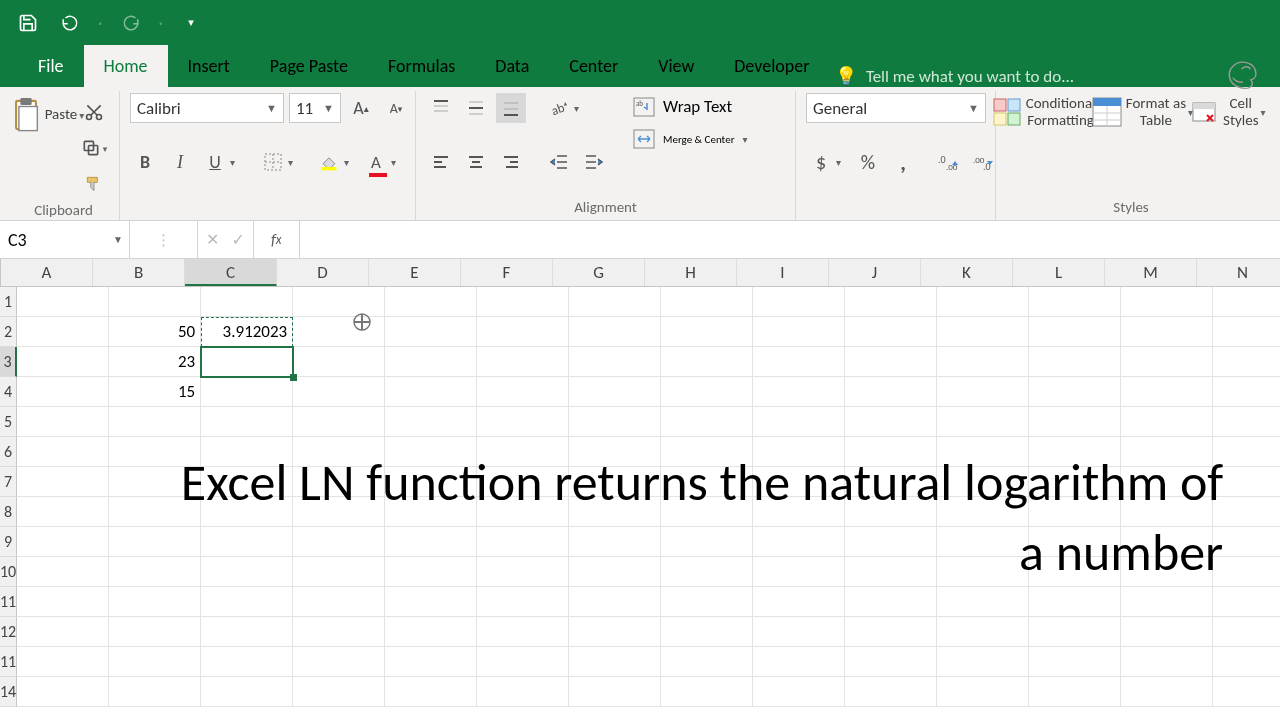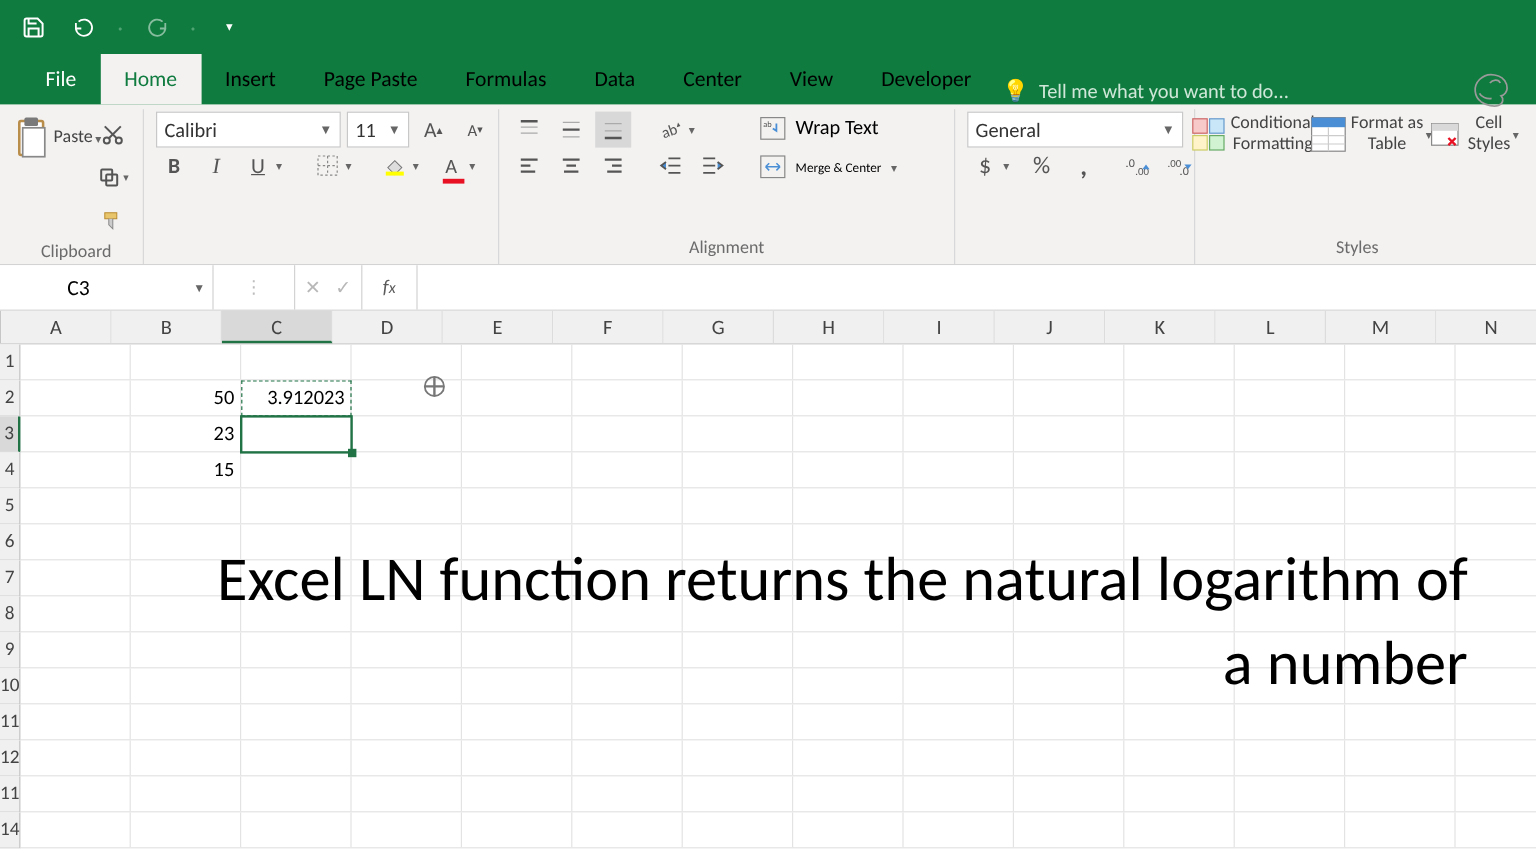--- a/index.html
+++ b/index.html
@@ -30,25 +30,25 @@
 .btn-lg { display: flex; flex-direction: row; align-items: center; justify-content: center; gap: 2px; padding: 2px 6px; min-width: 50px; }
 .btn-lg .lbl { font-size: 15px; color: #444; text-align: center; line-height: 1.15; }
 .icon { display: flex; align-items: center; justify-content: center; }
 .ctrl-row { display: flex; align-items: center; gap: 5px; }
 .combo { height: 30px; border: 1px solid #c8c8c8; background: #fff; display: flex; align-items: center; padding: 0 6px; font-size: 17px; color: #333; }
 .combo .arrow { margin-left: auto; color: #666; font-size: 11px; }
 .sm-btn { width: 30px; height: 30px; display: flex; align-items: center; justify-content: center; color: #555; font-size: 15px; }
 .split-btn { display: flex; align-items: center; }
 .split-btn .arrow { width: 12px; font-size: 10px; color: #666; }
 
-.font-col { display: flex; flex-direction: column; gap: 0; }
+.font-col { display: flex; flex-direction: column; gap: 24px; }
 
 
 .formula-bar { height: 38px; border-bottom: 1px solid #d3d3d3; display: flex; align-items: stretch; background: #fff; }
-.namebox { width: 130px; border-right: 1px solid #d3d3d3; display: flex; align-items: center; padding: 0 8px; font-size: 18px; position: relative; margin-left: 48px; }
+.namebox { width: 130px; border-right: 1px solid #d3d3d3; display: flex; align-items: center; padding: 0 8px; font-size: 18px; position: relative; }
 .namebox .arrow { position: absolute; right: 6px; color: #666; font-size: 10px; }
 .fx-sec { width: 68px; border-right: 1px solid #d3d3d3; display: flex; align-items: center; justify-content: center; color: #bdbdbd; font-size: 15px; gap: 4px; }
 .fx-btns { display: flex; align-items: center; border-right: 1px solid #d3d3d3; padding: 0 8px; gap: 12px; }
 .fx-btns span { color: #b8b8b8; font-size: 16px; }
 .fx-lbl { width: 46px; display:flex; align-items:center; justify-content:center; font-style: italic; font-size: 16px; color: #5b5b5b; border-right: 1px solid #d3d3d3;}
 .formula-input { flex: 1; padding: 0 10px; font-size: 17px; color: #222; display: flex; align-items: center; }
 
 
 .grid { position: relative; }
 .col-headers { display: flex; height: 28px; border-bottom: 1px solid #c6c6c6; }

